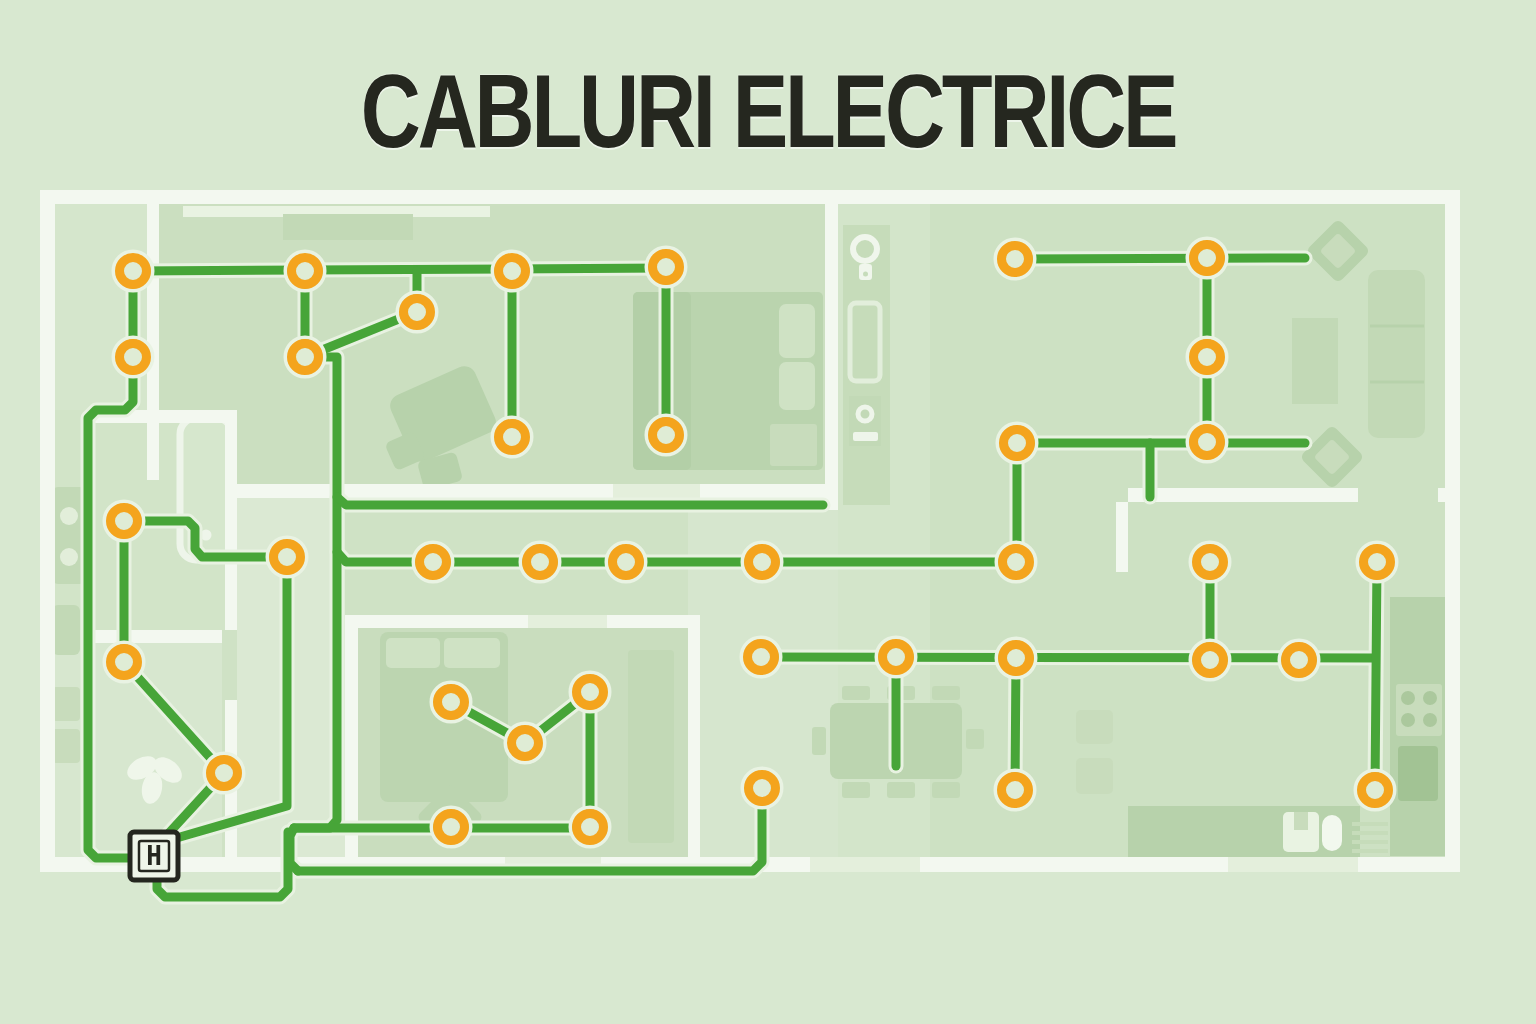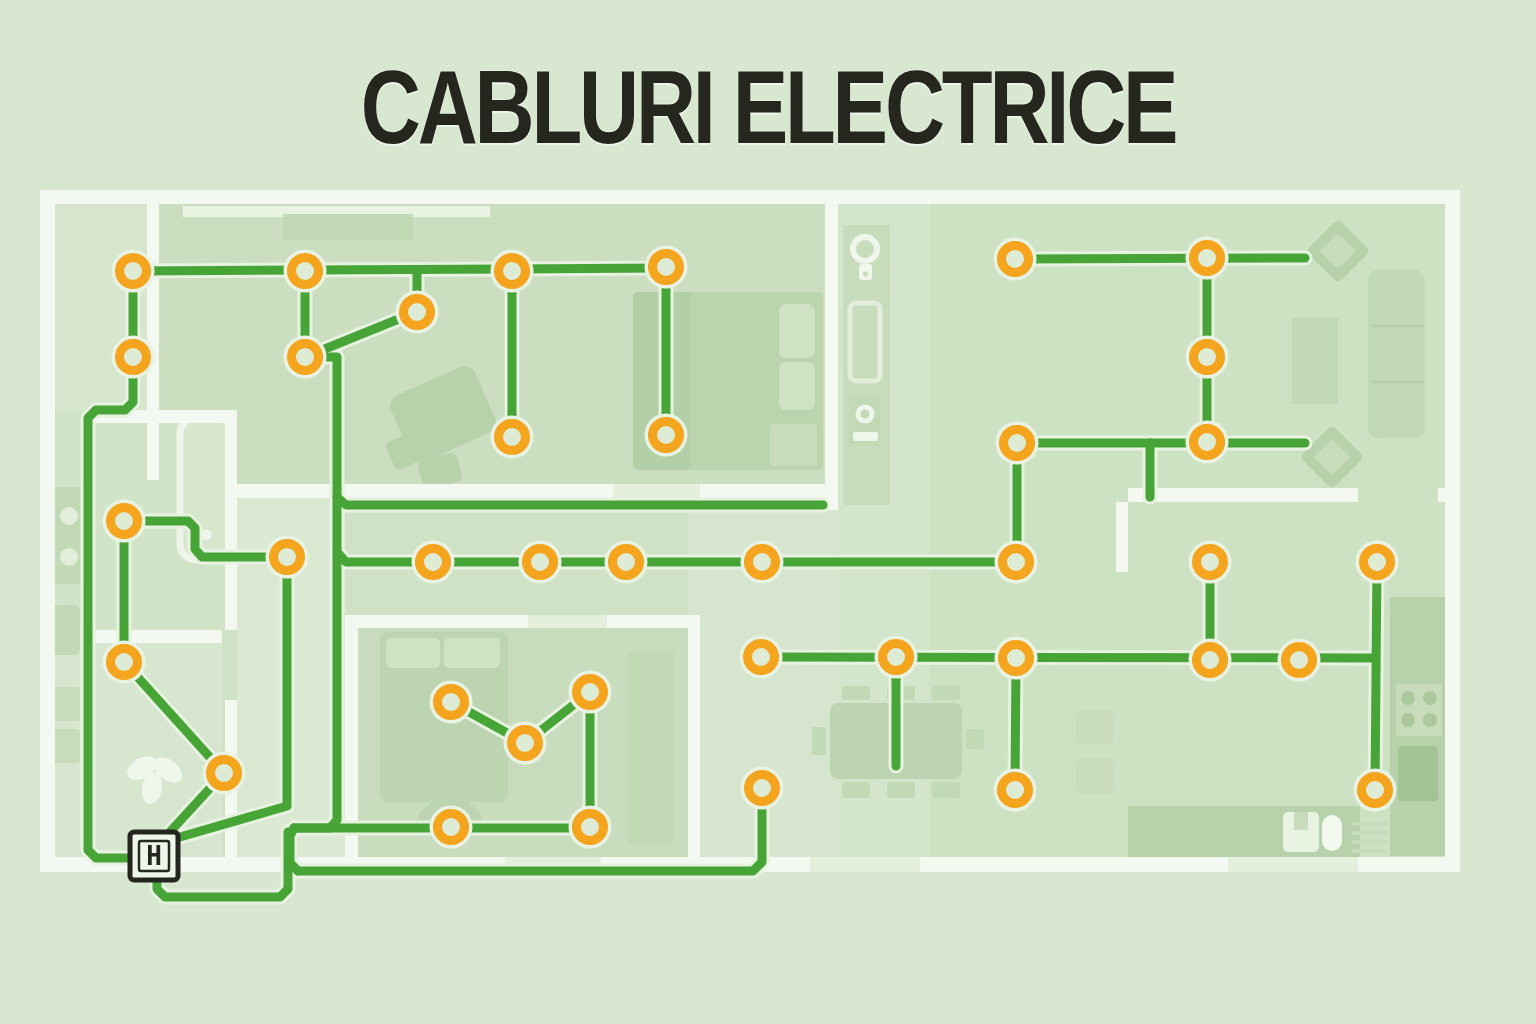--- a/index.html
+++ b/index.html
@@ -3,21 +3,21 @@
 <meta charset="utf-8">
 <style>
   html,body{margin:0;padding:0;}
   body{
     width:1536px;height:1024px;position:relative;overflow:hidden;
     background:#d8e8d0;
     font-family:"Liberation Sans", sans-serif;
   }
   .title{
     position:absolute;left:0;top:52px;width:1536px;height:110px;
-    display:flex;align-items:center;justify-content:center;
+    display:flex;align-items:flex-start;justify-content:center;
   }
   .title h1{
     margin:0;font-size:104px;font-weight:700;color:#25271f;
     letter-spacing:-4px;white-space:nowrap;
     transform:scaleX(0.80);
     text-shadow:0 2px 0 rgba(255,255,255,0.55), 0 -1px 0 rgba(255,255,255,0.35);
   }
   svg{position:absolute;left:0;top:0;}
   .cable-halo{fill:none;stroke:#e8f2e1;stroke-width:15;stroke-linecap:round;stroke-linejoin:round;}
   .cable-wire{fill:none;stroke:#47a538;stroke-width:9;stroke-linecap:round;stroke-linejoin:round;}

